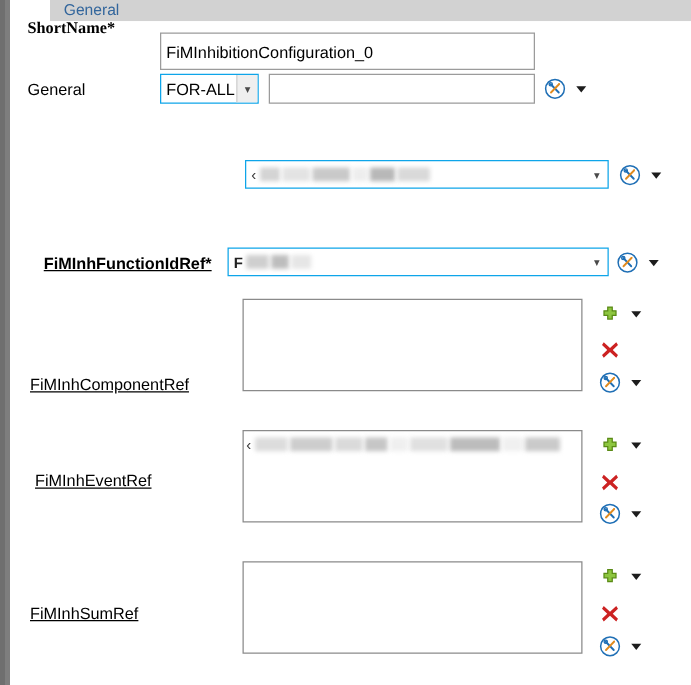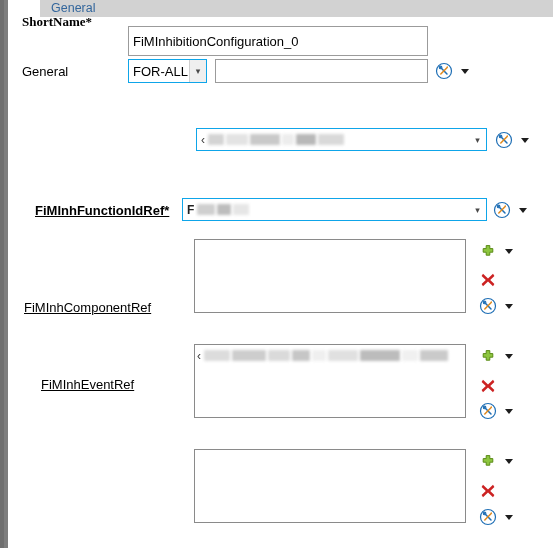--- a/index.html
+++ b/index.html
@@ -266,21 +266,21 @@
     <svg width="18" height="18" viewBox="0 0 18 18">
       <circle cx="9" cy="9" r="7.5" fill="#ffffff" stroke="#1f6fb5" stroke-width="1.2"></circle>
       <path d="M5.6 5.4 L12.0 12.0" stroke="#1f6fb5" stroke-width="1.5" stroke-linecap="round"></path>
       <path d="M12.2 5.4 L5.8 12.0" stroke="#e08a1e" stroke-width="1.5" stroke-linecap="round"></path>
       <circle cx="5.6" cy="5.4" r="1.3" fill="none" stroke="#1f6fb5" stroke-width="1.1"></circle>
       <path d="M11.4 4.8 L13.0 4.4 L12.6 6.0 Z" fill="#e08a1e"></path>
     </svg>
   </div>
   <div class="caret" style="left:505px; top:304px;"></div>
 
-  <div class="lbl ul" style="left:41px; top:377px;">FiMInhEventRef</div>
+  <div class="lbl ul" style="left:28px; top:377px;">FiMInhEventRef</div>
   <div class="listbox" style="left:194px; top:344px; width:272px; height:74px;">
     <div class="listitem">
       <span class="redact-wrap">
         <span class="lead-char">‹</span>
         <span class="redact" style="width:26px;background:#dcdcdc;"></span>
         <span class="redact" style="width:34px;background:#cdcdcd;"></span>
         <span class="redact" style="width:22px;background:#dadada;"></span>
         <span class="redact" style="width:18px;background:#c6c6c6;"></span>
         <span class="redact" style="width:14px;background:#efefef;"></span>
         <span class="redact" style="width:30px;background:#e0e0e0;"></span>
@@ -305,20 +305,21 @@
     <svg width="18" height="18" viewBox="0 0 18 18">
       <circle cx="9" cy="9" r="7.5" fill="#ffffff" stroke="#1f6fb5" stroke-width="1.2"></circle>
       <path d="M5.6 5.4 L12.0 12.0" stroke="#1f6fb5" stroke-width="1.5" stroke-linecap="round"></path>
       <path d="M12.2 5.4 L5.8 12.0" stroke="#e08a1e" stroke-width="1.5" stroke-linecap="round"></path>
       <circle cx="5.6" cy="5.4" r="1.3" fill="none" stroke="#1f6fb5" stroke-width="1.1"></circle>
       <path d="M11.4 4.8 L13.0 4.4 L12.6 6.0 Z" fill="#e08a1e"></path>
     </svg>
   </div>
   <div class="caret" style="left:505px; top:409px;"></div>
 
+  <div class="lbl ul" style="left:24px; top:483px;">FiMInhSumRef</div>
   <div class="listbox" style="left:194px; top:449px; width:272px; height:74px;"></div>
   <div class="iconbtn" style="left:479px; top:453px; width:18px; height:18px;">
     <svg width="16" height="16" viewBox="0 0 16 16">
       <path d="M6.2 1.6 h3.6 v3.0 h3.0 v3.6 h-3.0 v3.0 h-3.6 v-3.0 h-3.0 v-3.6 h3.0 z" fill="#8dc63f" stroke="#5a8a16" stroke-width="1"></path>
     </svg>
   </div>
   <div class="caret" style="left:505px; top:459px;"></div>
   <div class="iconbtn" style="left:479px; top:482px; width:18px; height:18px;">
     <svg width="16" height="16" viewBox="0 0 16 16">
       <path d="M3.0 1.8 L8.0 6.4 L13.0 1.8 L14.4 4.0 L10.2 8.0 L14.4 12.0 L13.0 14.2 L8.0 9.6 L3.0 14.2 L1.6 12.0 L5.8 8.0 L1.6 4.0 Z" fill="#cc2222"></path>

